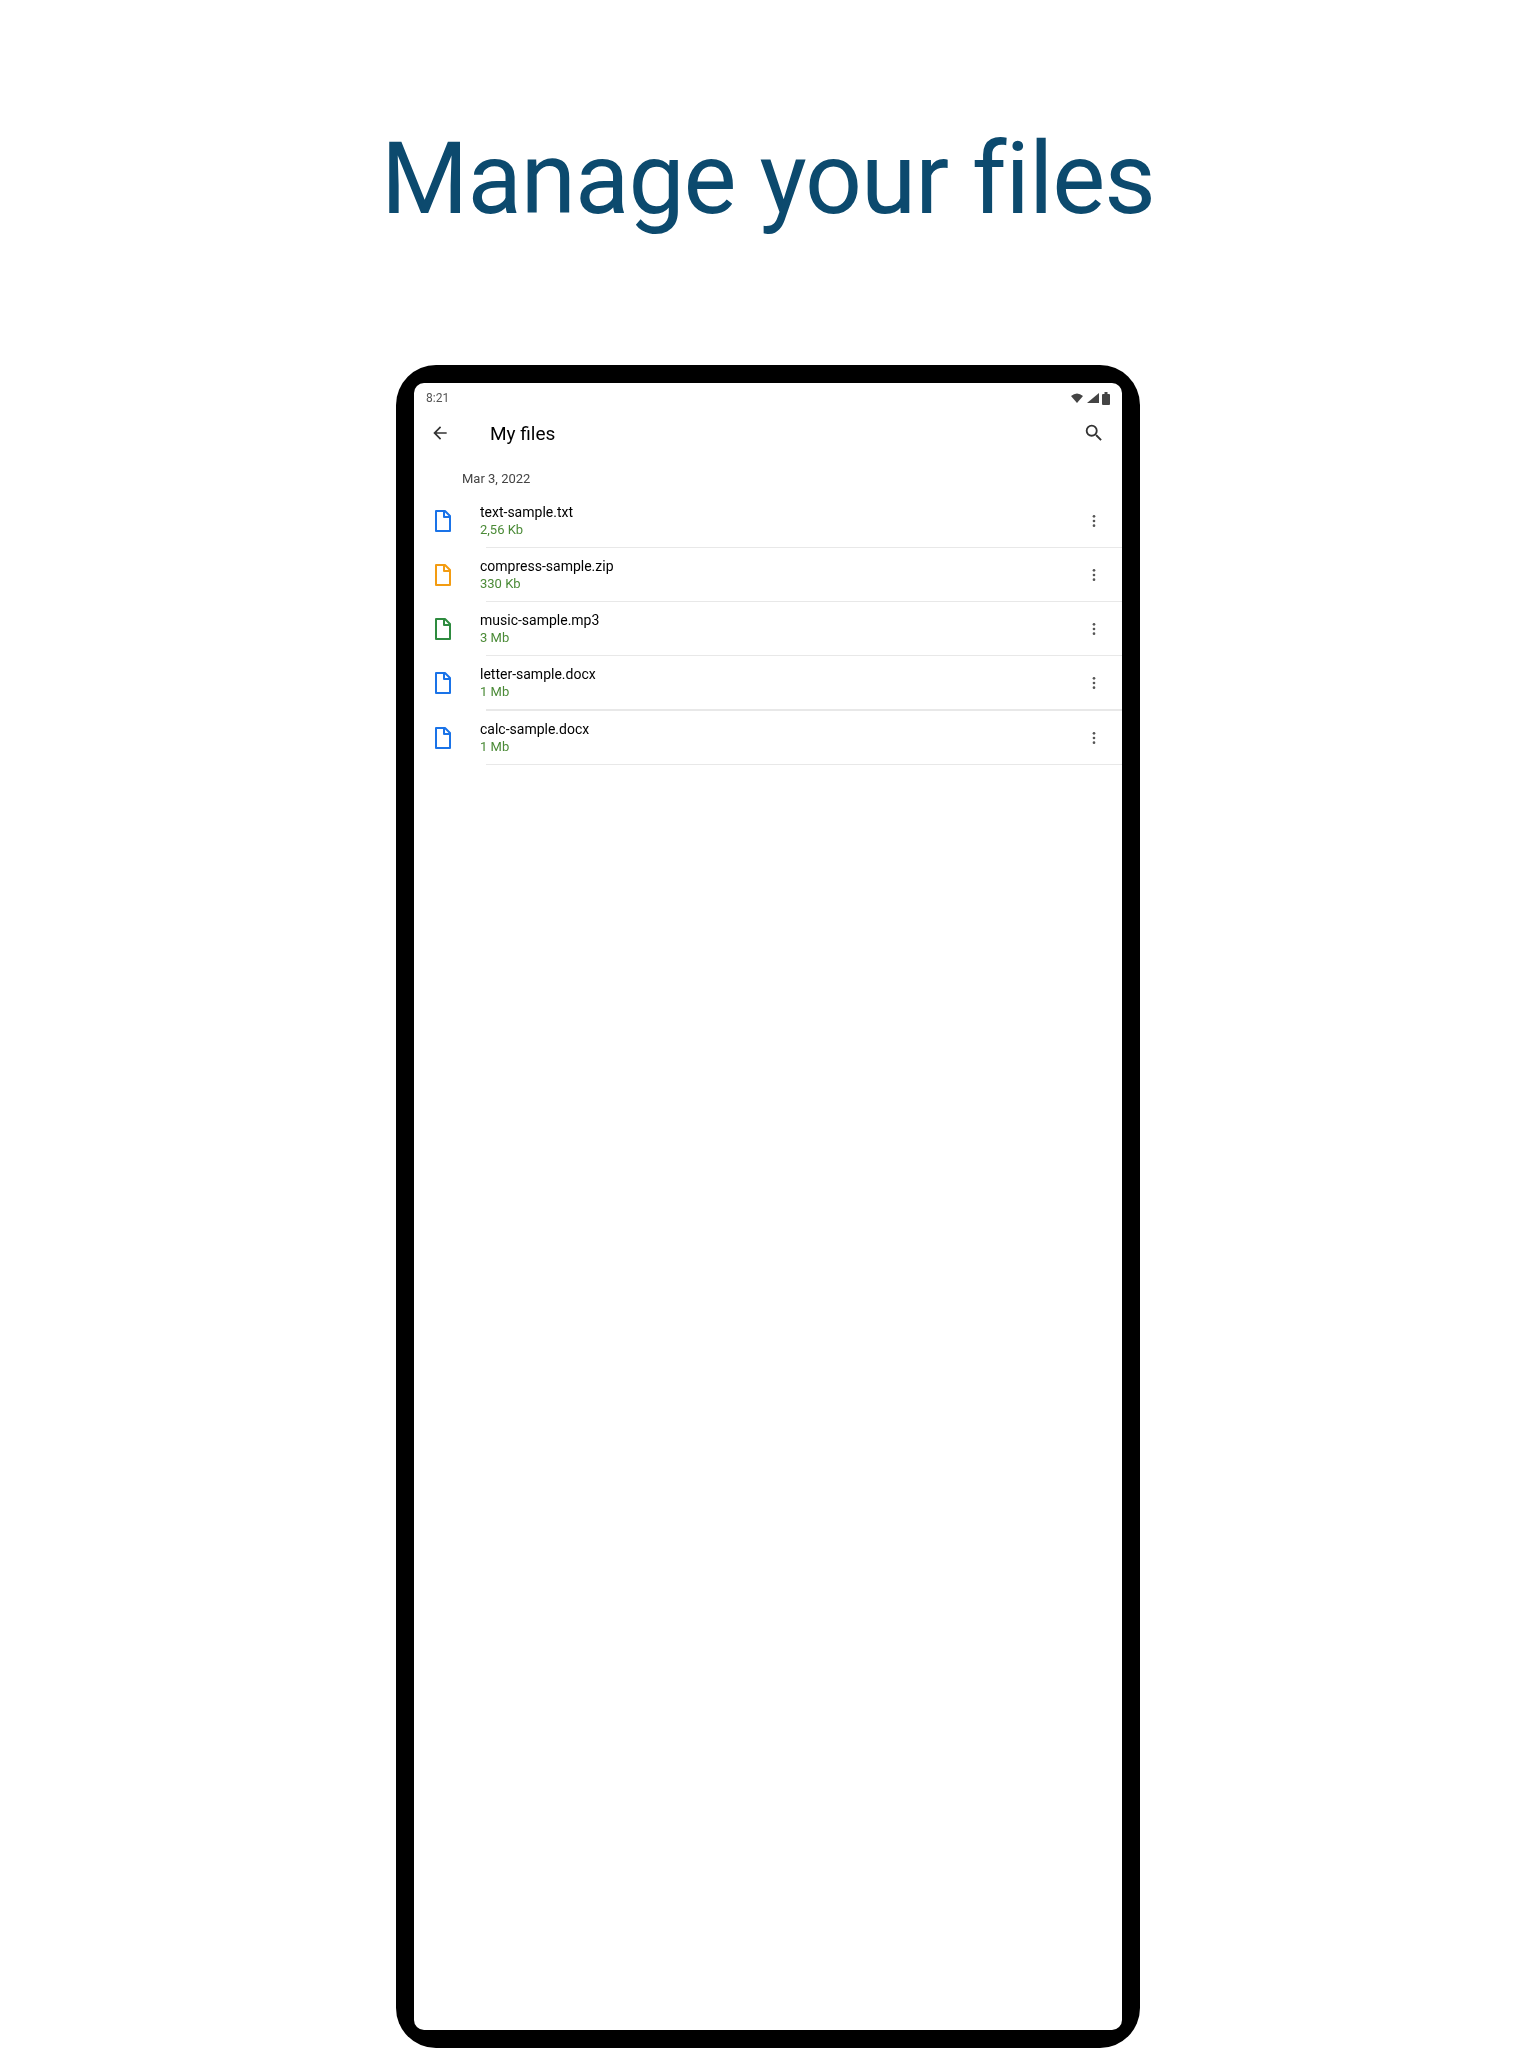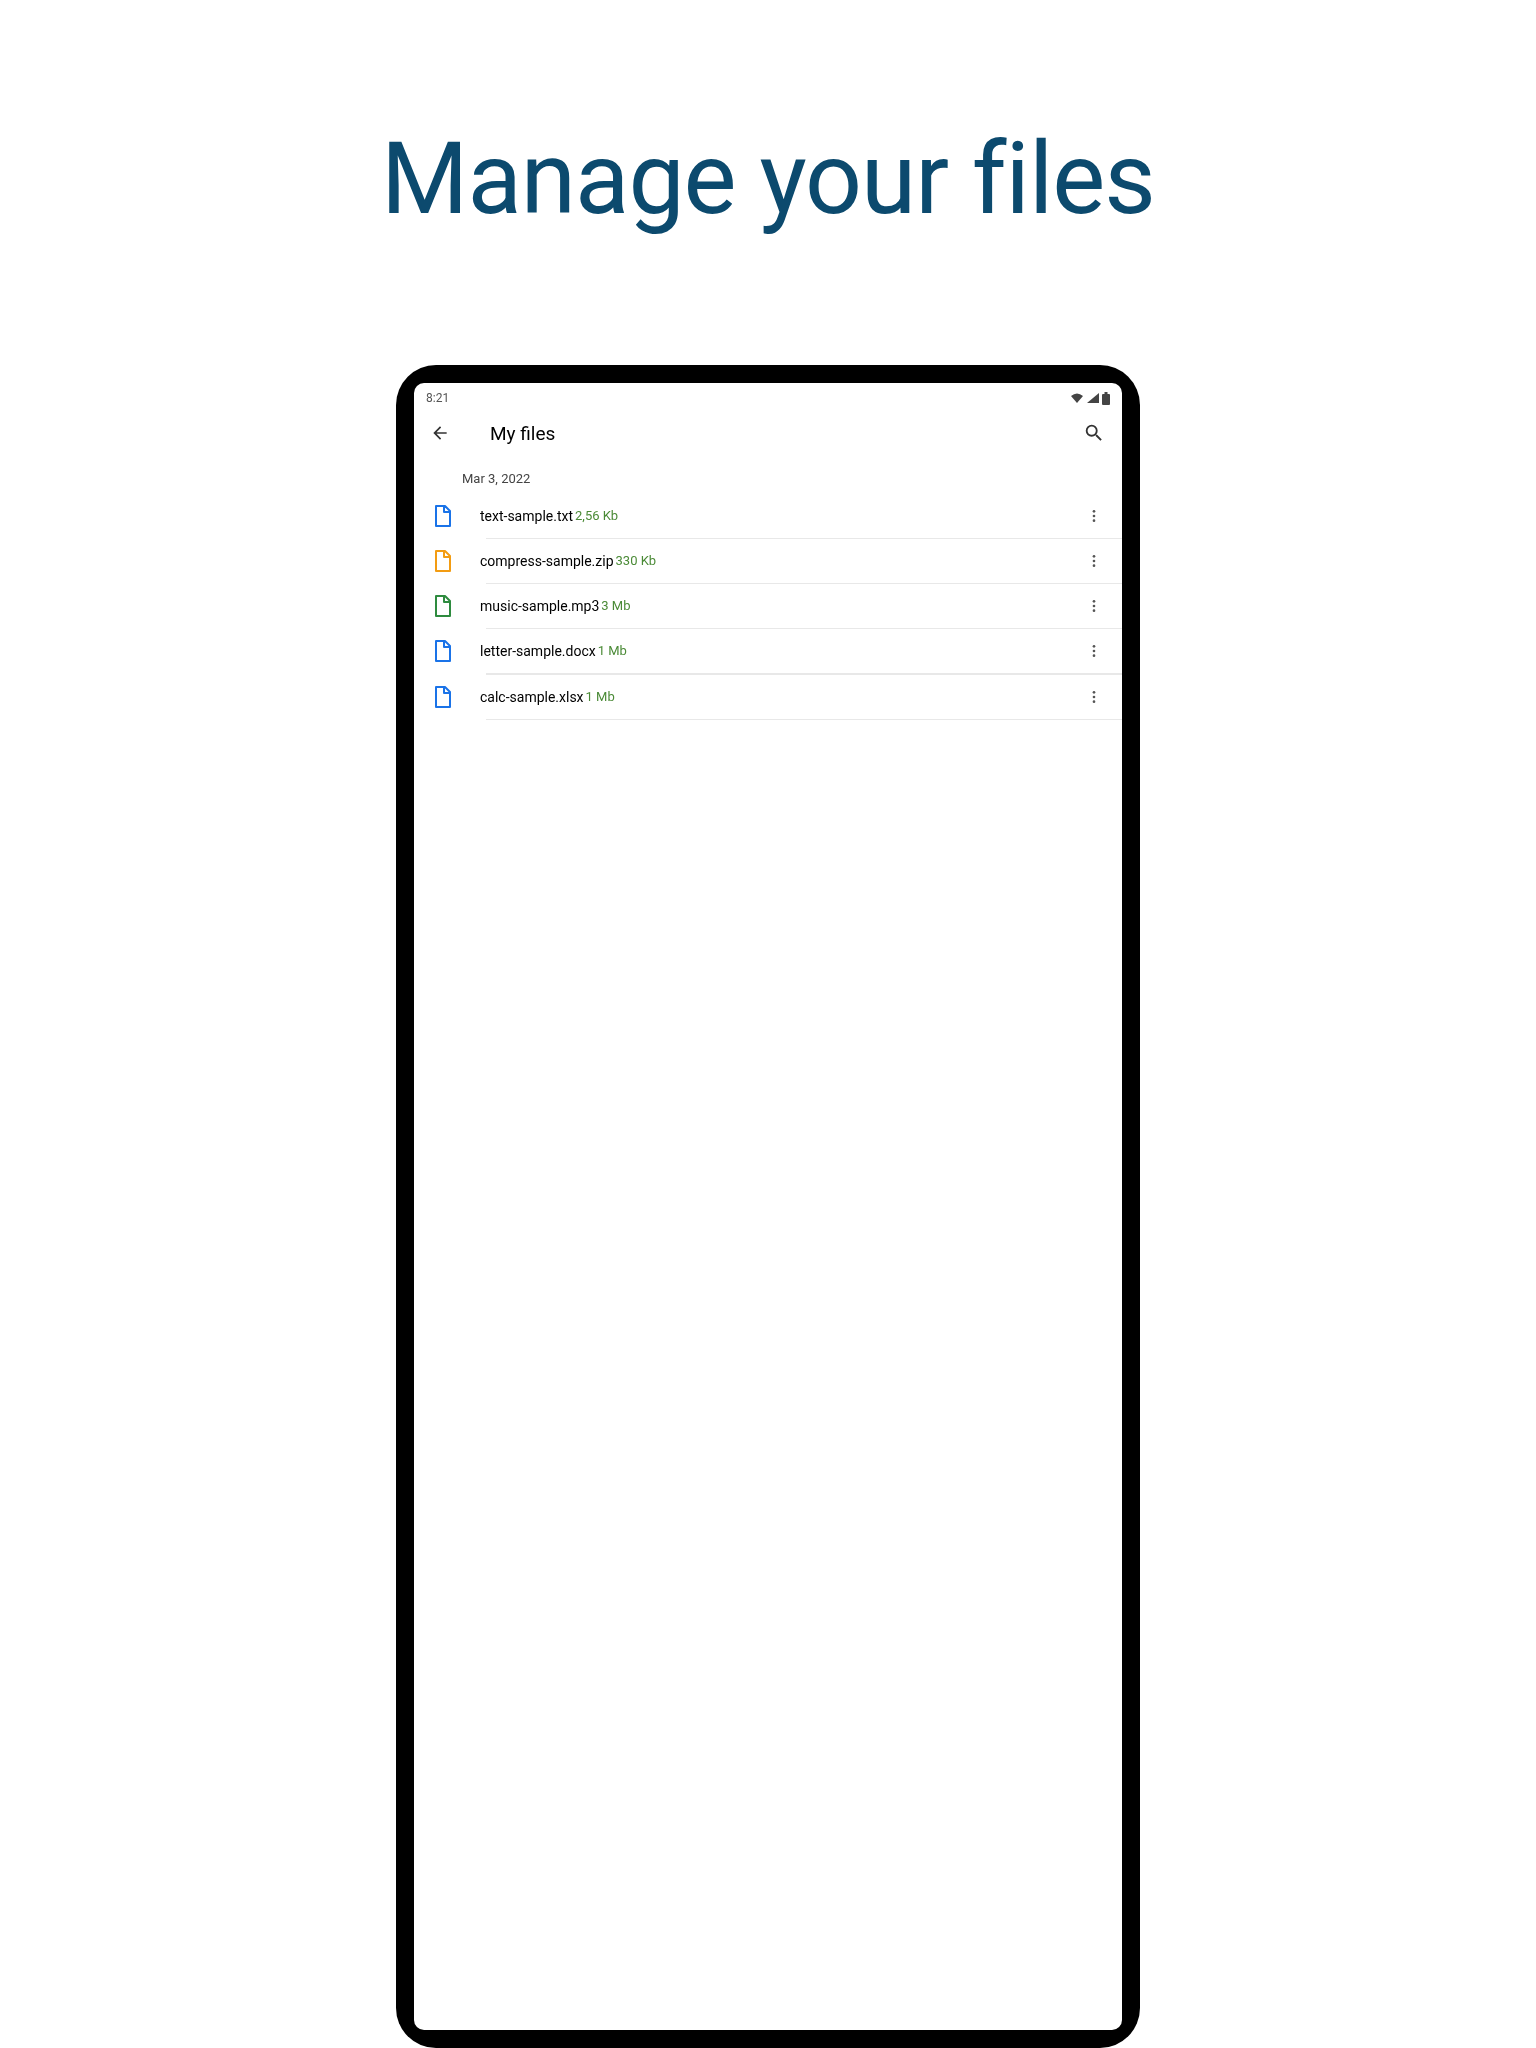--- a/index.html
+++ b/index.html
@@ -105,21 +105,21 @@
       margin-left: 72px;
     }
     .file-icon {
       width: 24px;
       height: 24px;
       flex-shrink: 0;
     }
     .file-info {
       flex: 1;
       display: flex;
-      flex-direction: row;
+      flex-direction: column;
       gap: 2px;
     }
     .file-name {
       font-size: 14px;
       color: #000;
     }
     .file-size {
       font-size: 13px;
       color: #4a8a36;
     }
@@ -241,21 +241,21 @@
             </svg>
           </div>
         </div>
         <div class="divider"></div>
         <div class="divider"></div>
         <div class="file-row">
           <div class="file-icon"><svg width="24" height="24" viewBox="0 0 24 24">
               <path d="M6 2h9l5 5v15H6V2z M14 2v6h6" fill="none" stroke="#1a73e8" stroke-width="2" stroke-linejoin="round"></path>
             </svg></div>
           <div class="file-info">
-            <div class="file-name">calc-sample.xlsx</div>
+            <div class="file-name">calc-sample.docx</div>
             <div class="file-size">1 Mb</div>
           </div>
           <div class="more-btn">
             <svg width="16" height="16" viewBox="0 0 24 24">
               <circle cx="12" cy="5" r="2" fill="#555"></circle>
               <circle cx="12" cy="12" r="2" fill="#555"></circle>
               <circle cx="12" cy="19" r="2" fill="#555"></circle>
             </svg>
           </div>
         </div>

